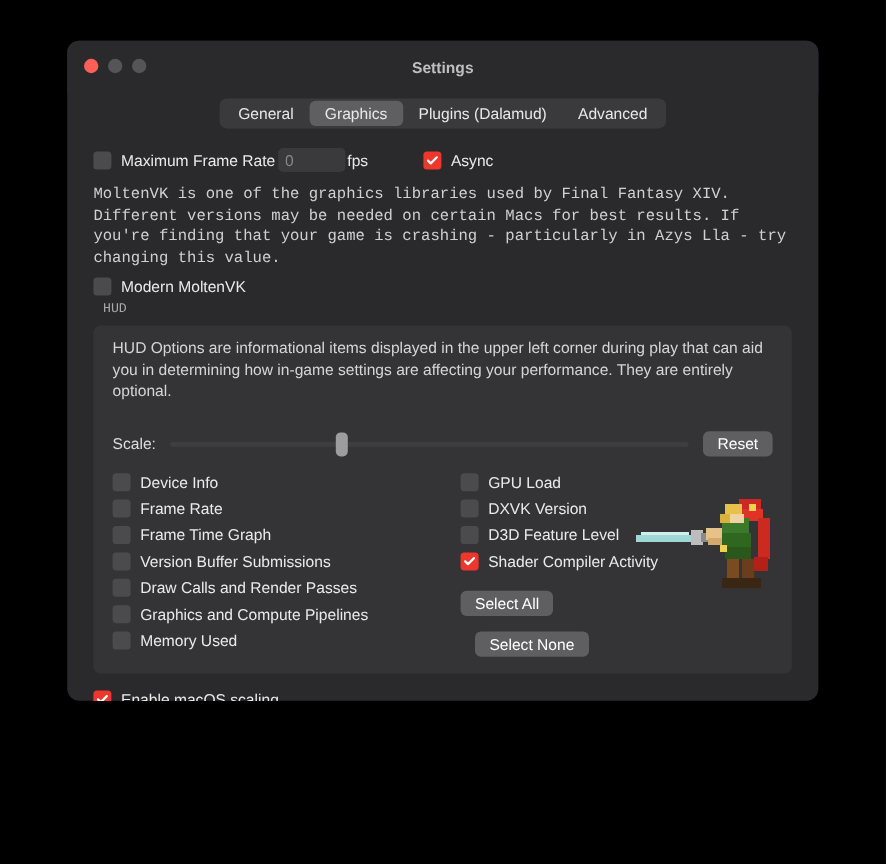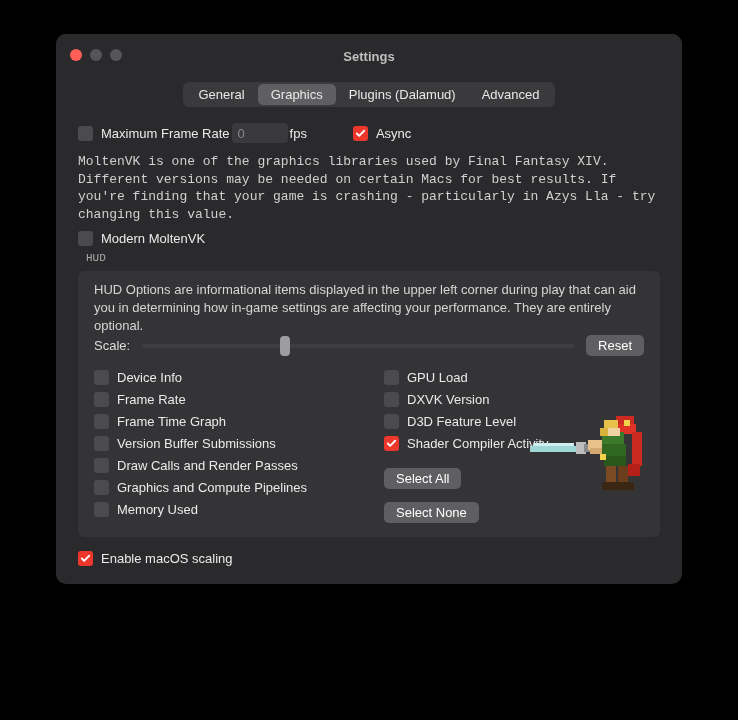--- a/index.html
+++ b/index.html
@@ -132,21 +132,21 @@
     padding: 10px 16px 14px 16px;
   }
   .hud-desc {
     color: #d5d5d5;
     line-height: 1.38;
   }
   .scale-row {
     display: flex;
     align-items: center;
     gap: 12px;
-    margin: 0 0 14px 0;
+    margin: 24px 0 14px 0;
   }
   .slider-wrap {
     flex: 1;
     position: relative;
     height: 18px;
     display: flex;
     align-items: center;
   }
   .slider-track {
     flex: 1;
@@ -306,21 +306,21 @@
                 </label>
               <label class="cb-label">
                   <span class="checkbox checked">
                     <svg viewBox="0 0 12 12">
                       <path d="M2 6l2.5 2.5L10 3" stroke="#fff" stroke-width="2" fill="none" stroke-linecap="round" stroke-linejoin="round"></path>
                     </svg>
                   </span>
                   <span>Shader Compiler Activity</span>
                 </label>
               <button class="btn" style="margin-top:10px;">Select All</button>
-              <button class="btn" style="margin-top:6px;">Select None</button>
+              <button class="btn" style="margin-top:6px;margin-left:12px;">Select None</button>
             </div>
           </div>
         </div>
       </div>
     </div>
 
     <label class="cb-label">
       <span class="checkbox checked">
         <svg viewBox="0 0 12 12">
             <path d="M2 6l2.5 2.5L10 3" stroke="#fff" stroke-width="2" fill="none" stroke-linecap="round" stroke-linejoin="round"></path>

